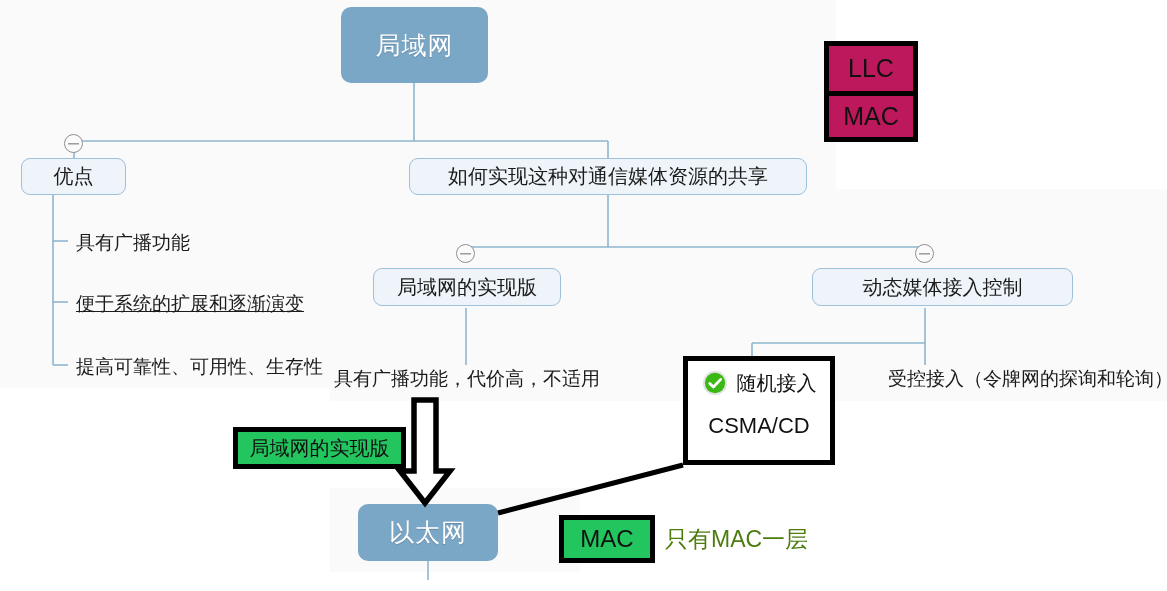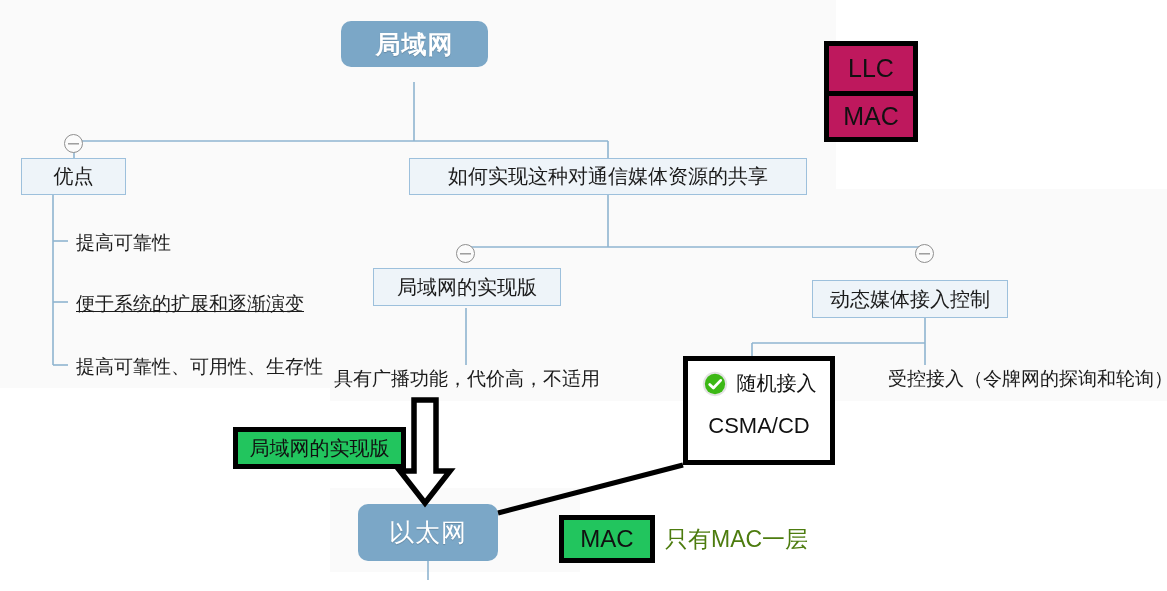--- a/index.html
+++ b/index.html
@@ -52,21 +52,21 @@
     background: #7ba7c7;
     color: #ffffff;
     border-radius: 10px;
     font-size: 25px;
     letter-spacing: 1px;
     text-shadow: 0 1px 1px rgba(0,0,0,0.18);
   }
   .node-branch {
     background: #eef4f9;
     border: 1.4px solid #9dc0dc;
-    border-radius: 0;
+    border-radius: 9px;
     color: #1b1b1b;
     font-size: 20px;
   }
   .leaf-text {
     position: absolute;
     color: #1b1b1b;
     font-size: 19px;
     white-space: nowrap;
   }
   
@@ -122,21 +122,21 @@
     position: absolute;
     box-sizing: border-box;
     border: 5px solid #000000;
     background: #ffffff;
     display: flex;
     flex-direction: column;
     align-items: center;
   }
   .csma-top {
     display: flex;
-    align-items: flex-end;
+    align-items: flex-start;
     gap: 9px;
     margin-top: 9px;
   }
   .csma-label {
     font-size: 20px;
     color: #111111;
     white-space: nowrap;
   }
   .csma-main {
     font-size: 22px;
@@ -190,45 +190,45 @@
 
       <path d="M466 308 L466 365"></path>
 
       <path d="M925 308 L925 343"></path>
       <path d="M752 343 L925 343"></path>
       <path d="M752 343 L752 356"></path>
       <path d="M925 343 L925 365"></path>
     </g>
   </svg>
 
-  <div class="node node-root" style="left:341px; top:21px; width:147px; height:46px;font-weight:bold;">
+  <div class="node node-root" style="left:341px; top:7px; width:147px; height:76px;">
     <span>局域网</span>
   </div>
 
   <div class="collapse" style="left:64px; top:134px;"></div>
   <div class="node node-branch" style="left:21px; top:158px; width:105px; height:37px;">
     <span>优点</span>
   </div>
 
   <div class="node node-branch" style="left:409px; top:158px; width:398px; height:37px;">
     <span>如何实现这种对通信媒体资源的共享</span>
   </div>
 
   <div class="collapse" style="left:456px; top:244px;"></div>
   <div class="node node-branch" style="left:373px; top:268px; width:188px; height:38px;">
     <span>局域网的实现版</span>
   </div>
 
   <div class="collapse" style="left:915px; top:244px;"></div>
-  <div class="node node-branch" style="left:812px; top:268px; width:196px; height:38px;margin-top:12px;">
+  <div class="node node-branch" style="left:812px; top:268px; width:261px; height:38px;">
     <span>动态媒体接入控制</span>
   </div>
 
   <div class="leaf-text" style="left:76px; top:230px;">
-    <span>提高可靠性</span>
+    <span>具有广播功能</span>
   </div>
   <div class="leaf-text" style="left:76px; top:291px;text-decoration:underline;">
     <span>便于系统的扩展和逐渐演变</span>
   </div>
   <div class="leaf-text" style="left:76px; top:354px;text-align:right;">
     <span>提高可靠性、可用性、生存性</span>
   </div>
 
   <div class="leaf-text" style="left:334px; top:366px;">
     <span>具有广播功能，代价高，不适用</span>

